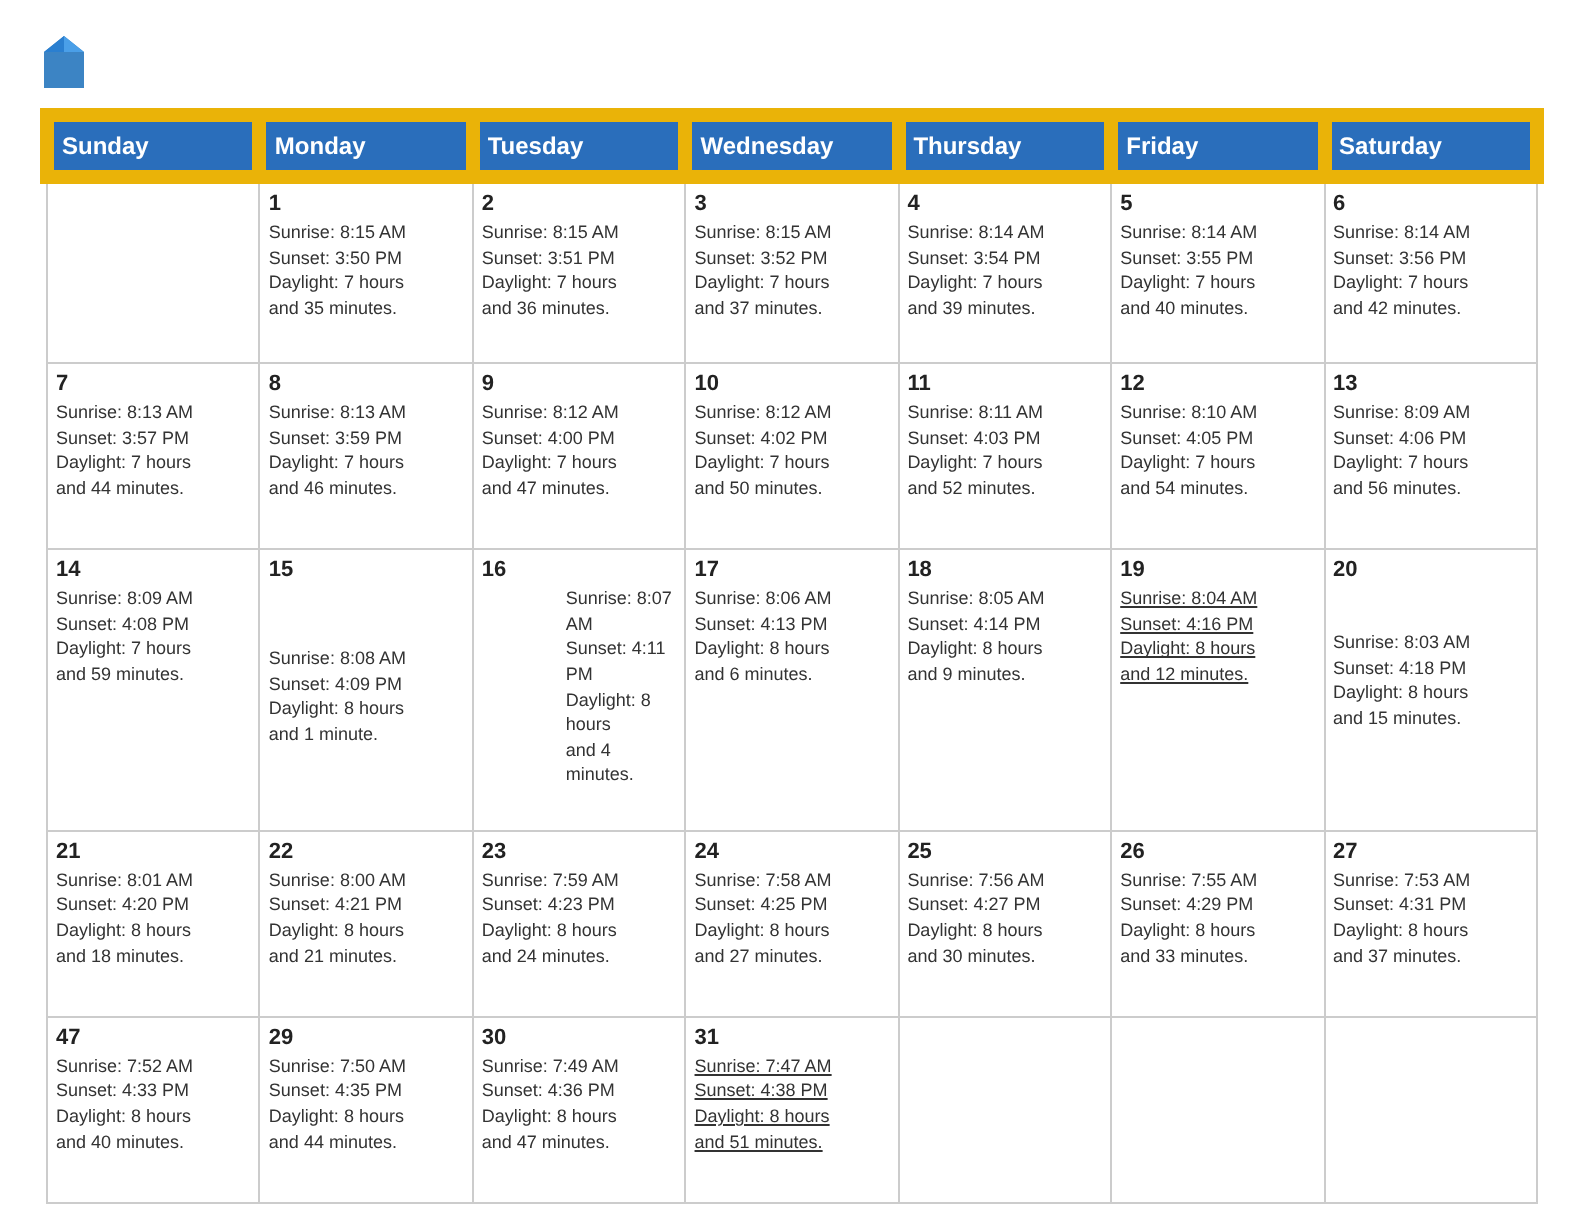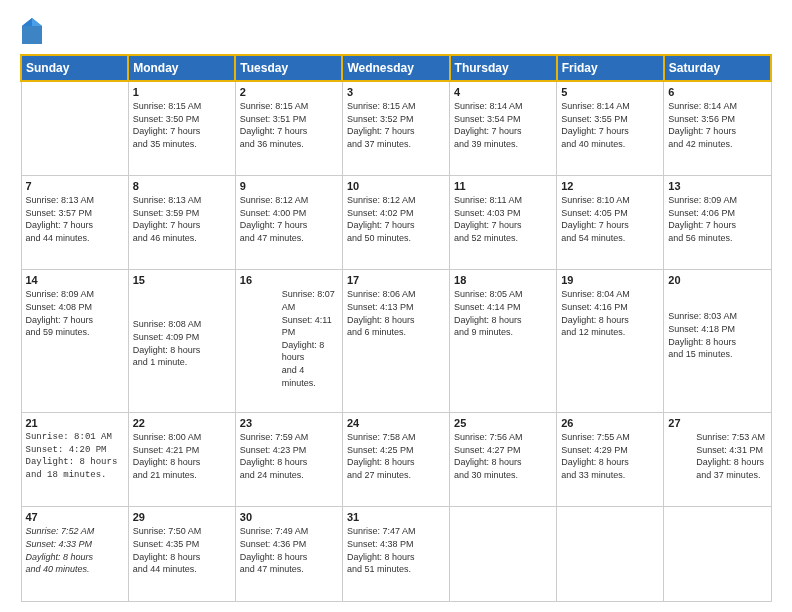--- a/index.html
+++ b/index.html
@@ -59,21 +59,21 @@
       width: 100%;
       table-layout: fixed;
     }
     .calendar thead tr th {
       background-color: #2a6ebb;
       color: #fff;
       font-size: 12px;
       font-weight: bold;
       padding: 5px 4px;
       text-align: left;
-      border: 2px solid #eab308;
+      border: 7px solid #eab308;
     }
     .calendar tbody tr td {
       border: 1px solid #ccc;
       vertical-align: top;
       padding: 4px 4px;
       font-size: 9.5px;
       color: #222;
       background: #fff;
       height: 82px;
     }
@@ -259,37 +259,37 @@
           </td>
           <td>
             <span class="day-num">18</span>
             <div class="day-info" style="white-space: pre-line;">Sunrise: 8:05 AM
 Sunset: 4:14 PM
 Daylight: 8 hours
 and 9 minutes.</div>
           </td>
           <td>
             <span class="day-num">19</span>
-            <div class="day-info" style="white-space: pre-line;">Sunrise: 8:04 AM
+            <div class="day-info" style="white-space: pre-line; text-decoration: underline;">Sunrise: 8:04 AM
 Sunset: 4:16 PM
 Daylight: 8 hours
 and 12 minutes.</div>
           </td>
           <td>
             <span class="day-num">20</span>
             <div class="day-info" style="white-space: pre-line; margin-top: 24px;">Sunrise: 8:03 AM
 Sunset: 4:18 PM
 Daylight: 8 hours
 and 15 minutes.</div>
           </td>
         </tr>
         <tr>
           <td>
             <span class="day-num">21</span>
-            <div class="day-info" style="white-space: pre-line; font-family: Liberation Mono, monospace;">Sunrise: 8:01 AM
+            <div class="day-info" style="white-space: pre-line;">Sunrise: 8:01 AM
 Sunset: 4:20 PM
 Daylight: 8 hours
 and 18 minutes.</div>
           </td>
           <td>
             <span class="day-num">22</span>
             <div class="day-info" style="white-space: pre-line;">Sunrise: 8:00 AM
 Sunset: 4:21 PM
 Daylight: 8 hours
 and 21 minutes.</div>
@@ -317,51 +317,51 @@
           </td>
           <td>
             <span class="day-num">26</span>
             <div class="day-info" style="white-space: pre-line;">Sunrise: 7:55 AM
 Sunset: 4:29 PM
 Daylight: 8 hours
 and 33 minutes.</div>
           </td>
           <td>
             <span class="day-num">27</span>
-            <div class="day-info" style="white-space: pre-line; margin-left: 28px;">Sunrise: 7:53 AM
+            <div class="day-info" style="white-space: pre-line;">Sunrise: 7:53 AM
 Sunset: 4:31 PM
 Daylight: 8 hours
 and 37 minutes.</div>
           </td>
         </tr>
         <tr>
           <td>
             <span class="day-num">47</span>
-            <div class="day-info" style="white-space: pre-line; font-style: italic;">Sunrise: 7:52 AM
+            <div class="day-info" style="white-space: pre-line;">Sunrise: 7:52 AM
 Sunset: 4:33 PM
 Daylight: 8 hours
 and 40 minutes.</div>
           </td>
           <td>
             <span class="day-num">29</span>
             <div class="day-info" style="white-space: pre-line;">Sunrise: 7:50 AM
 Sunset: 4:35 PM
 Daylight: 8 hours
 and 44 minutes.</div>
           </td>
           <td>
             <span class="day-num">30</span>
             <div class="day-info" style="white-space: pre-line;">Sunrise: 7:49 AM
 Sunset: 4:36 PM
 Daylight: 8 hours
 and 47 minutes.</div>
           </td>
           <td>
             <span class="day-num">31</span>
-            <div class="day-info" style="white-space: pre-line;">Sunrise: 7:47 AM
+            <div class="day-info" style="white-space: pre-line; text-decoration: underline;">Sunrise: 7:47 AM
 Sunset: 4:38 PM
 Daylight: 8 hours
 and 51 minutes.</div>
           </td>
           <td class="empty-cell"></td>
           <td class="empty-cell"></td>
           <td class="empty-cell"></td>
         </tr>
       </tbody>
   </table>

